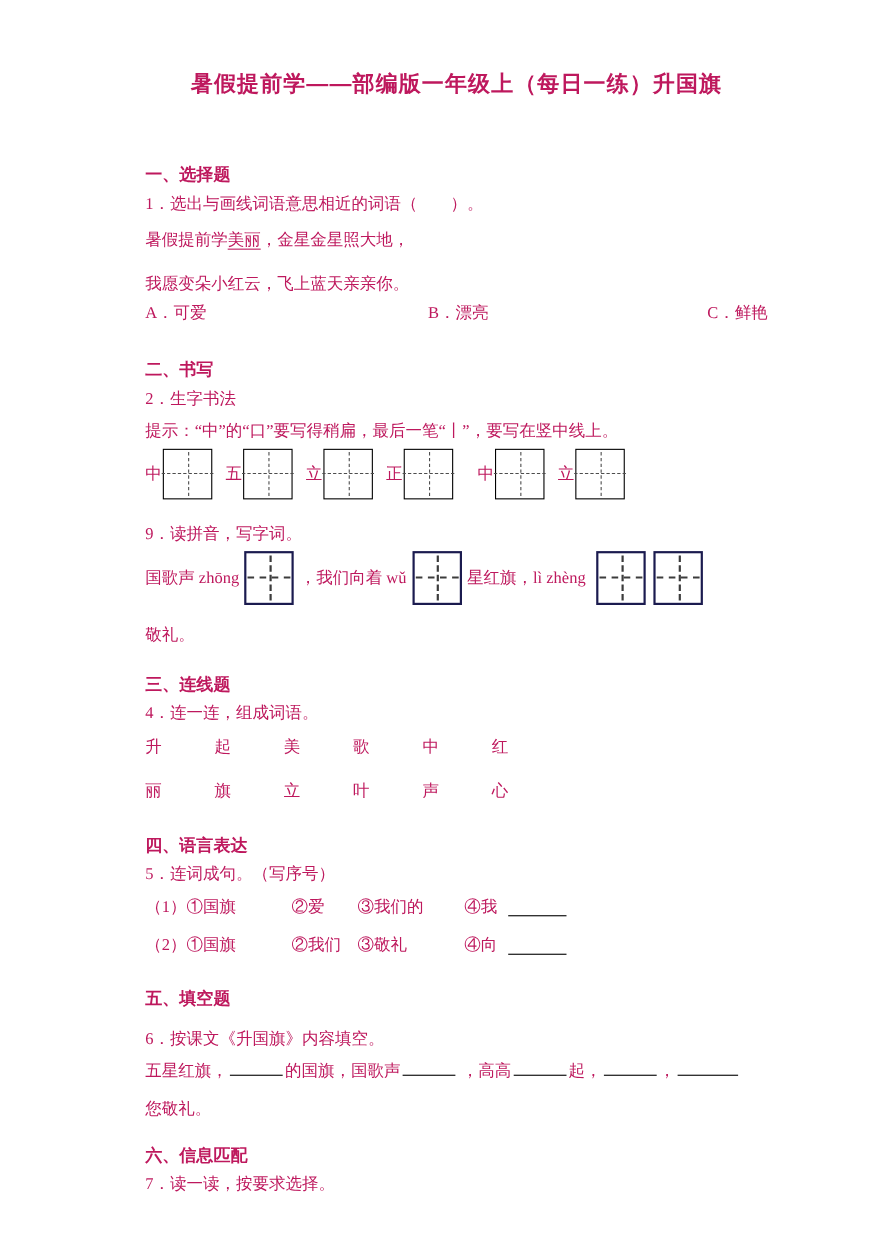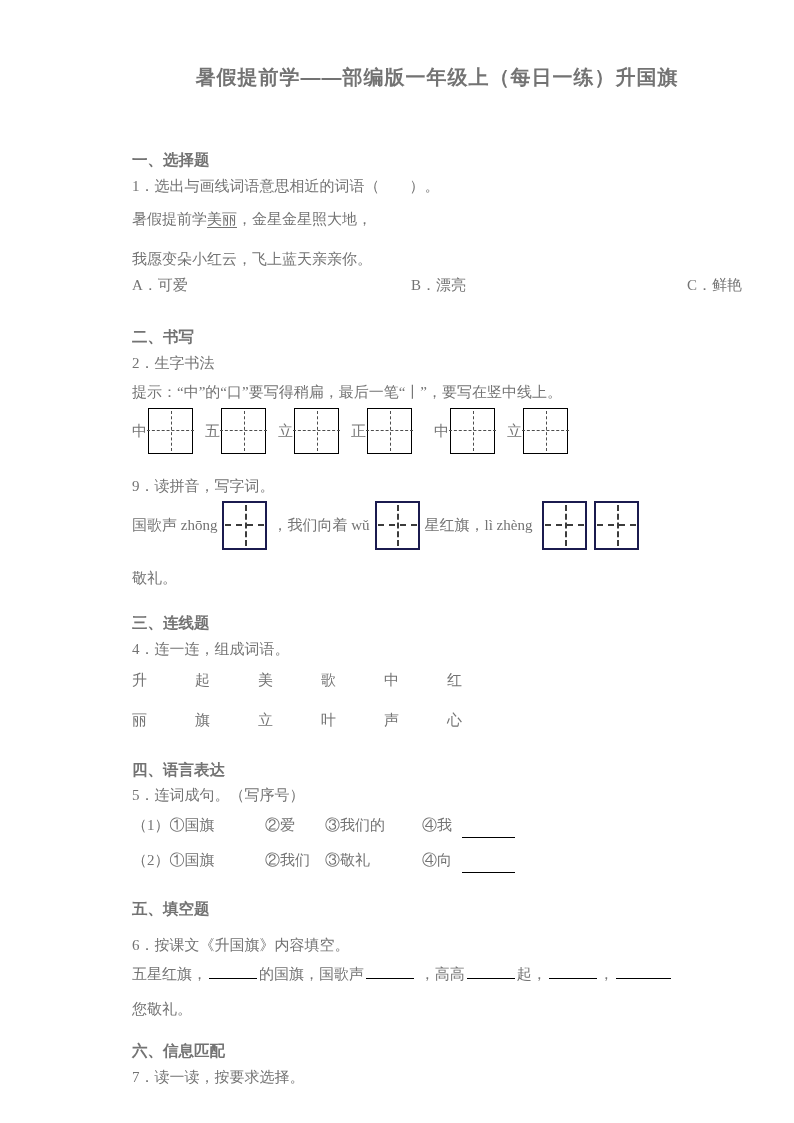--- a/index.html
+++ b/index.html
@@ -1,22 +1,22 @@
 <!DOCTYPE html>
 <html><head>
 <meta charset="utf-8">
 <style>
   html,body { margin:0; padding:0; background:#ffffff; }
   .page {
     position:relative;
     width:794px; height:1123px;
     box-sizing:border-box;
-    padding:62px 52px 0 132px;
+    padding:62px 96px 0 132px;
     background:#ffffff;
-    color:#737373;
+    color:#be185d;
     font-family:"Liberation Serif","DejaVu Serif",serif;
     font-size:15px;
     overflow:hidden;
   }
   .title {
     font-size:20px; font-weight:bold; text-align:center;
     line-height:30px; letter-spacing:1px;
     font-family:"Liberation Sans","DejaVu Sans",sans-serif;
   }
   .sec-h { font-weight:bold; font-size:15.5px; line-height:24px; }
@@ -57,21 +57,21 @@
   .py-row { display:flex; align-items:center; height:50px; }
   .py-row .tz.big { margin:0 5px; }
   .py-row .tz.b3 { margin-left:10px; margin-right:0; }
   .py-row .tz.b4 { margin-left:7px; margin-right:0; }
 
   
   .mrow { display:flex; line-height:24px; }
   .mc { width:63px; }
 
   
-  .wrow { display:flex; align-items:flex-end; line-height:26px; }
+  .wrow { display:flex; align-items:center; line-height:26px; }
   .wc0 { width:133px; } .wc1 { width:60px; } .wc2 { width:97px; } .wc3 { width:40px; }
 
   
   .blank { display:inline-block; height:15px; border-bottom:1px solid #000; vertical-align:baseline; }
   .wblank { width:53px; }
   .fb { width:48px; margin:0 2px; }
   .fb-last { width:55px; }
 </style>
 </head>
 <body>

